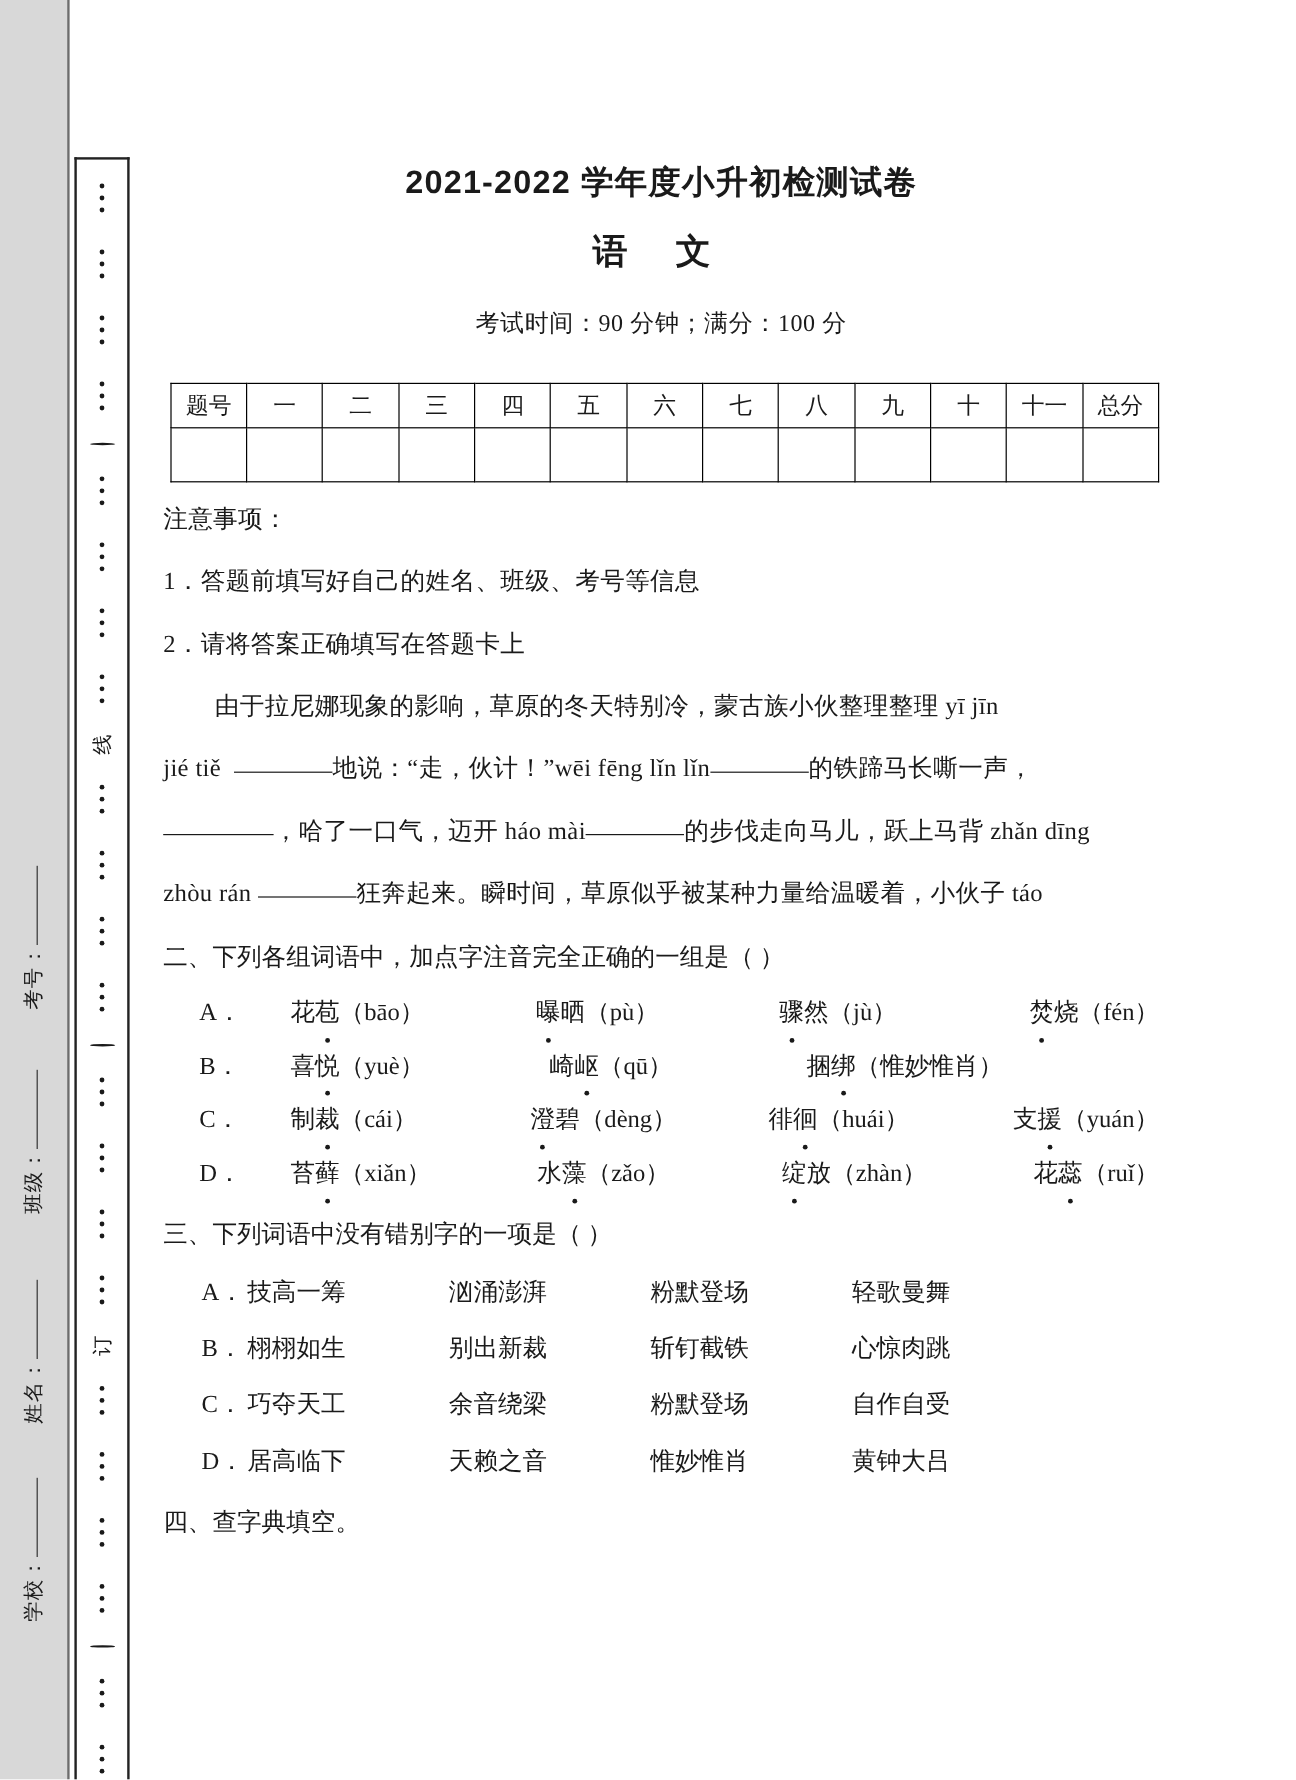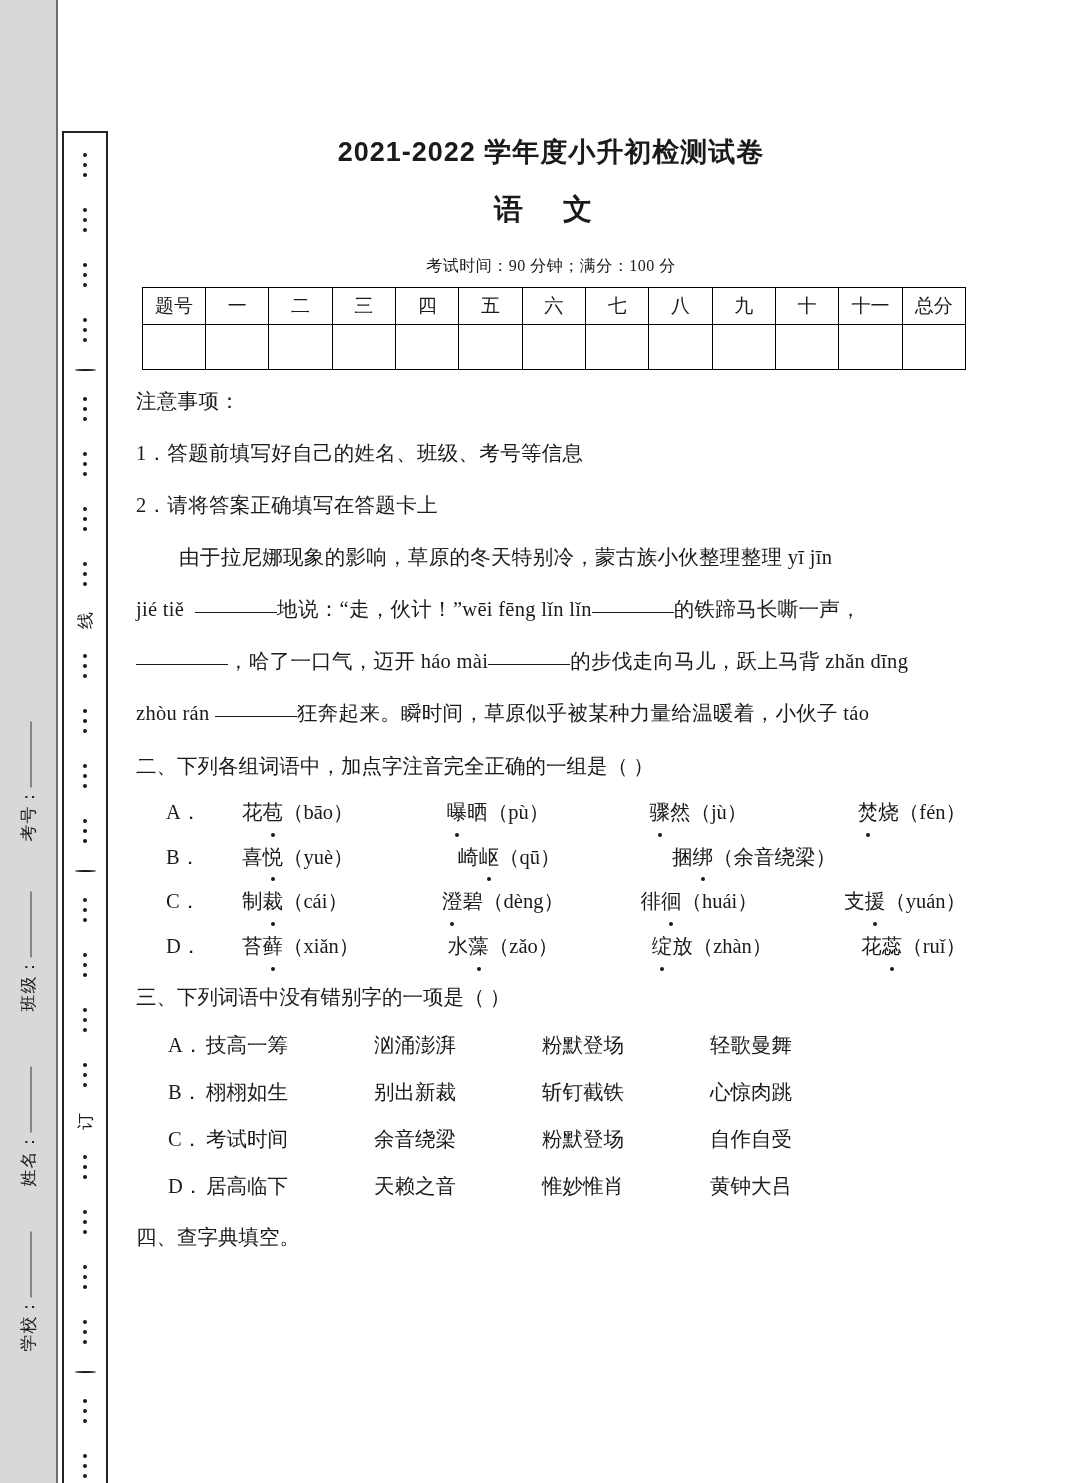--- a/index.html
+++ b/index.html
@@ -126,29 +126,29 @@
   }
   #subject-title {
     font-size: 29px;
     font-weight: bold;
     text-align: center;
     letter-spacing: 16px;
     margin: 20px 0 0 0;
     font-family: "Liberation Sans", "DejaVu Sans", sans-serif;
   }
   #exam-meta {
-    font-size: 16px;
+    font-size: 20px;
     text-align: center;
     margin: 26px 0 0 0;
     letter-spacing: 0.5px;
   }
 
   
   #score-table {
-    margin: 10px 0 0 6px;
+    margin: 36px 0 0 6px;
     border-collapse: collapse;
     width: 824px;
     table-layout: fixed;
     padding-left: 13px;
   }
   #score-table td {
     border: 1.6px solid #000;
     height: 36px;
     text-align: center;
     vertical-align: middle;
@@ -431,21 +431,21 @@
     <span class="opt-item w1"><span>花</span><span class="dotted-char">苞</span><span></span><span>（bāo）</span></span>
     <span class="opt-item w2"><span></span><span class="dotted-char">曝</span><span>晒</span><span>（pù）</span></span>
     <span class="opt-item w3"><span></span><span class="dotted-char">骤</span><span>然</span><span>（jù）</span></span>
     <span class="opt-item w4"><span></span><span class="dotted-char">焚</span><span>烧</span><span>（fén）</span></span>
   </div>
 
   <div class="opt-row">
     <span class="opt-letter">B．</span>
     <span class="opt-item w1"><span>喜</span><span class="dotted-char">悦</span><span></span><span>（yuè）</span></span>
     <span class="opt-item w2"><span>崎</span><span class="dotted-char">岖</span><span></span><span>（qū）</span></span>
-    <span class="opt-item w4"><span>捆</span><span class="dotted-char">绑</span><span></span><span>（余音绕梁）</span></span>
+    <span class="opt-item w4"><span>捆</span><span class="dotted-char">绑</span><span></span><span>（惟妙惟肖）</span></span>
   </div>
 
   <div class="opt-row">
     <span class="opt-letter">C．</span>
     <span class="opt-item w1"><span>制</span><span class="dotted-char">裁</span><span></span><span>（cái）</span></span>
     <span class="opt-item w2"><span></span><span class="dotted-char">澄</span><span>碧</span><span>（dèng）</span></span>
     <span class="opt-item w3"><span>徘</span><span class="dotted-char">徊</span><span></span><span>（huái）</span></span>
     <span class="opt-item w4"><span>支</span><span class="dotted-char">援</span><span></span><span>（yuán）</span></span>
   </div>
 
@@ -468,21 +468,21 @@
   </div>
   <div class="idiom-row">
     <span class="opt-letter">B．</span>
     <span class="idiom-item">栩栩如生</span>
     <span class="idiom-item">别出新裁</span>
     <span class="idiom-item">斩钉截铁</span>
     <span class="idiom-item">心惊肉跳</span>
   </div>
   <div class="idiom-row">
     <span class="opt-letter">C．</span>
-    <span class="idiom-item">考试时间</span>
+    <span class="idiom-item">巧夺天工</span>
     <span class="idiom-item">余音绕梁</span>
     <span class="idiom-item">粉默登场</span>
     <span class="idiom-item">自作自受</span>
   </div>
   <div class="idiom-row">
     <span class="opt-letter">D．</span>
     <span class="idiom-item">居高临下</span>
     <span class="idiom-item">天赖之音</span>
     <span class="idiom-item">惟妙惟肖</span>
     <span class="idiom-item">黄钟大吕</span>

